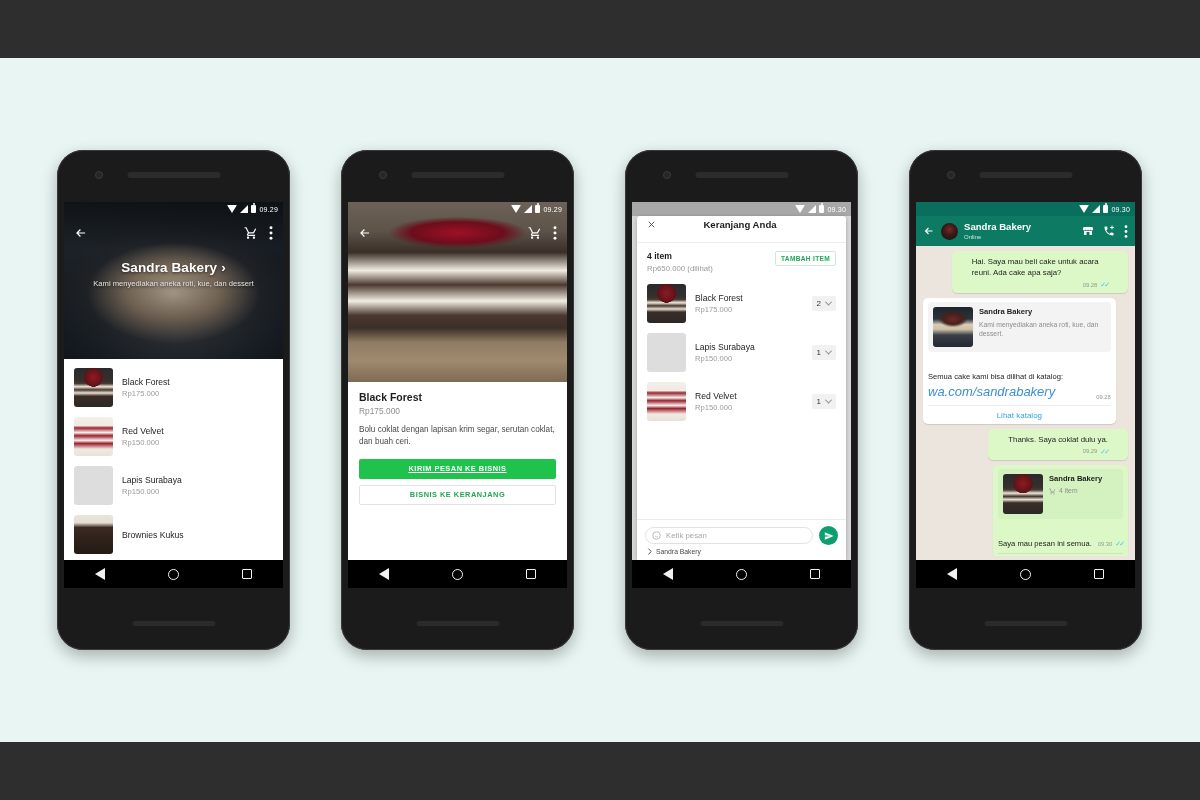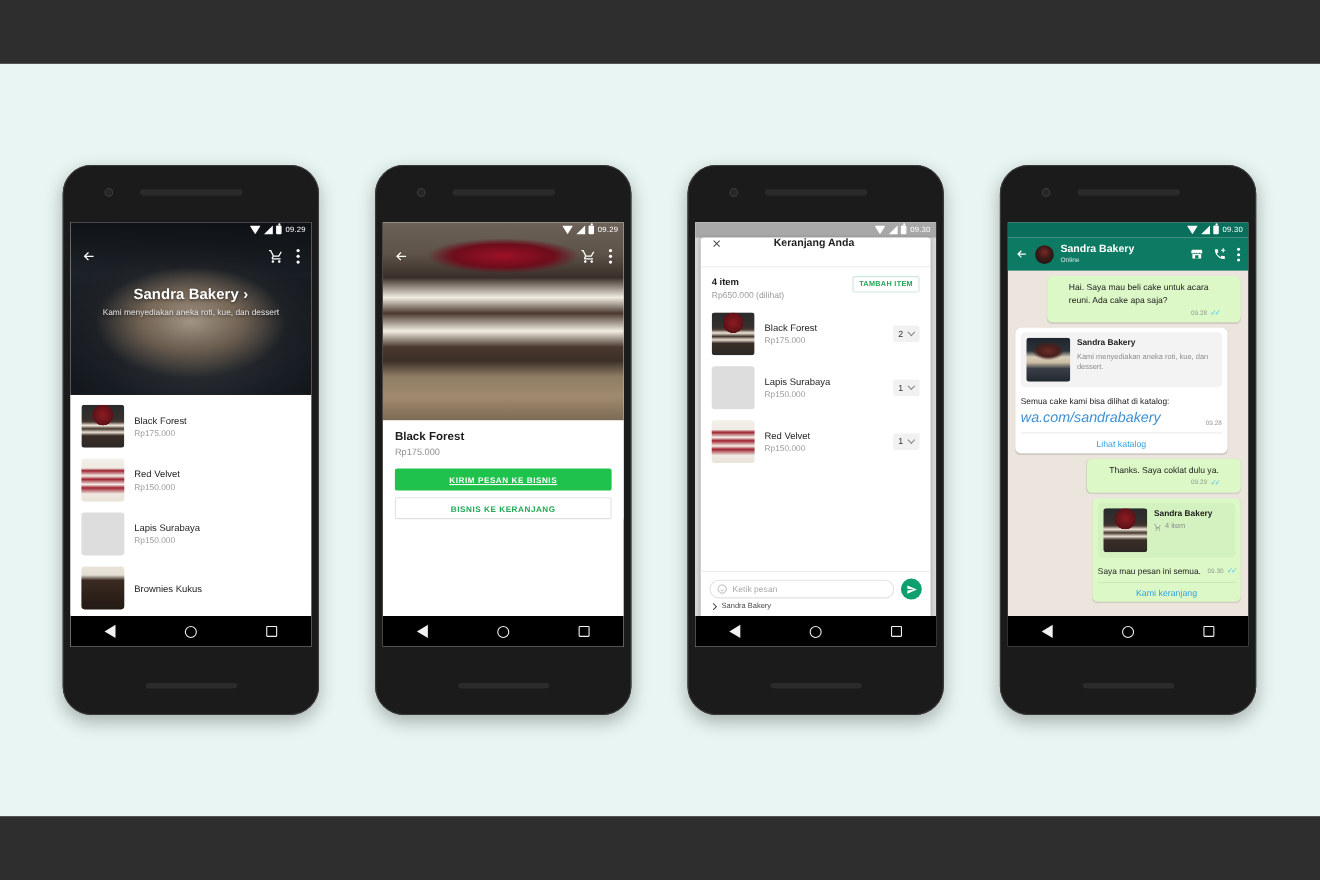--- a/index.html
+++ b/index.html
@@ -110,21 +110,21 @@
   .btn-outline{
     margin-top:6px; height:20px; background:#fff; color:#1fa855; border:1px solid #e2e2e2; border-radius:2px;
     display:flex; align-items:center; justify-content:center;
     font-size:7.4px; font-weight:bold; letter-spacing:.5px; cursor:pointer;
   }
 
   
   .cart-wrap{ position:relative; height:100%; background:#d8d8d8; }
   .cart-statusbar{ background:#a8a8a8; }
   .cart-sheet{ position:absolute; left:5px; right:5px; top:14px; bottom:28px; background:#fff; border-radius:3px 3px 0 0; box-shadow:0 1px 4px rgba(0,0,0,.25); display:flex; flex-direction:column; }
-  .cart-head{ height:27px; display:flex; align-items:flex-start; border-bottom:1px solid #ededed; padding:0 9px; }
+  .cart-head{ height:27px; display:flex; align-items:flex-end; border-bottom:1px solid #ededed; padding:12px 9px; }
   .cart-title{ flex:1; text-align:center; font-size:9.6px; font-weight:bold; color:#1d1d1d; margin-left:-14px; }
   .cart-summary{ display:flex; align-items:flex-start; justify-content:space-between; padding:8px 10px 6px; }
   .cs-count{ font-size:8.6px; font-weight:bold; color:#1d1d1d; }
   .cs-est{ font-size:7.8px; color:#9a9a9a; margin-top:3px; }
   .btn-add-item{ border:1px solid #cfe8dc; color:#1fa855; font-size:6.6px; font-weight:bold; padding:3px 5px; border-radius:2px; letter-spacing:.3px; cursor:pointer; }
   .cart-row{ display:flex; align-items:center; gap:9px; padding:5px 10px; }
   .qty{ margin-left:auto; background:#f1f1f1; border-radius:2px; padding:3px 5px; display:flex; align-items:center; gap:5px; font-size:8px; color:#333; cursor:pointer; }
   .chev{ width:5px;height:5px;border-right:1.2px solid #888;border-bottom:1.2px solid #888;transform:rotate(45deg) translate(-1px,-1px);}
   .cart-input{ margin-top:auto; border-top:1px solid #ededed; padding:6px 8px 3px; display:flex; align-items:center; gap:6px; }
   .inp-pill{ flex:1; height:17px; border:1px solid #e2e2e2; border-radius:9px; display:flex; align-items:center; gap:5px; padding:0 6px; font-size:7.8px; color:#a8a8a8; }
@@ -143,21 +143,21 @@
   .wa-body{ flex:1; padding:5px 7px; overflow:hidden; display:flex; flex-direction:column; gap:5px; }
   .bub{ max-width:86%; border-radius:5px; padding:5px 20px 3px; font-size:7.8px; line-height:1.42; color:#1d1d1d; position:relative; box-shadow:0 1px 1px rgba(0,0,0,.12); }
   .bub.out{ align-self:flex-end; background:#dcf8c6; }
   .bub.in{ align-self:flex-start; background:#fff; }
   .meta{ display:flex; align-items:center; justify-content:flex-end; gap:3px; font-size:5.8px; color:#8f9a92; margin-top:2px; }
   .ticks{ color:#4fc3f7; font-size:7px; letter-spacing:-2px; }
   .cat-card{ background:#f3f3f3; border-radius:4px; display:flex; gap:6px; padding:5px; }
   .cat-thumb{ width:40px;height:40px;border-radius:3px;flex:none; }
   .cat-name{ font-size:7.6px; font-weight:bold; color:#1d1d1d; }
   .cat-desc{ font-size:6.8px; color:#8e8e8e; line-height:1.4; margin-top:2px; }
-  .cat-text{ font-size:7.6px; color:#1d1d1d; margin-top:8px; line-height:1.4; }
+  .cat-text{ font-size:7.6px; color:#1d1d1d; margin-top:20px; line-height:1.4; }
   .cat-link{ color:#3b8fd4; font-size:13px;font-style:italic; }
   .cta{ text-align:center; color:#34a3e0; font-size:8px; padding:4px 0 1px; border-top:1px solid rgba(0,0,0,.07); margin-top:4px; cursor:pointer; }
   .cart-card{ background:#d4f2bf; border-radius:4px; display:flex; gap:6px; padding:5px; }
   .wa-input{ padding:4px 6px 6px; display:flex; align-items:center; gap:5px; }
   .wa-pill{ flex:1; height:21px; background:#fff; border-radius:11px; display:flex; align-items:center; gap:6px; padding:0 7px; font-size:8px; color:#a5a5a5; box-shadow:0 1px 1px rgba(0,0,0,.1);}
   .wa-mic{ width:22px;height:22px;border-radius:50%;background:#0e9f6e;display:flex;align-items:center;justify-content:center;flex:none;cursor:pointer;}
 </style>
 </head>
 <body>
 
@@ -282,20 +282,21 @@
                   <circle cx="2" cy="14" r="1.7"></circle>
                 </svg>
             </span>
           </span>
         </div>
       </div>
 
       <div class="detail-body">
         <div class="d-title">Black Forest</div>
         <div class="d-price">Rp175.000</div>
+        <div class="d-desc">Bolu coklat dengan lapisan krim segar, serutan coklat, dan buah ceri.</div>
         <div class="btn-primary">KIRIM PESAN KE BISNIS</div>
         <div class="btn-outline">BISNIS KE KERANJANG</div>
       </div>
 
       <div class="navbar">
         <span class="nav-back"></span>
         <span class="nav-home"></span>
         <span class="nav-rec"></span>
       </div>
     </div>

